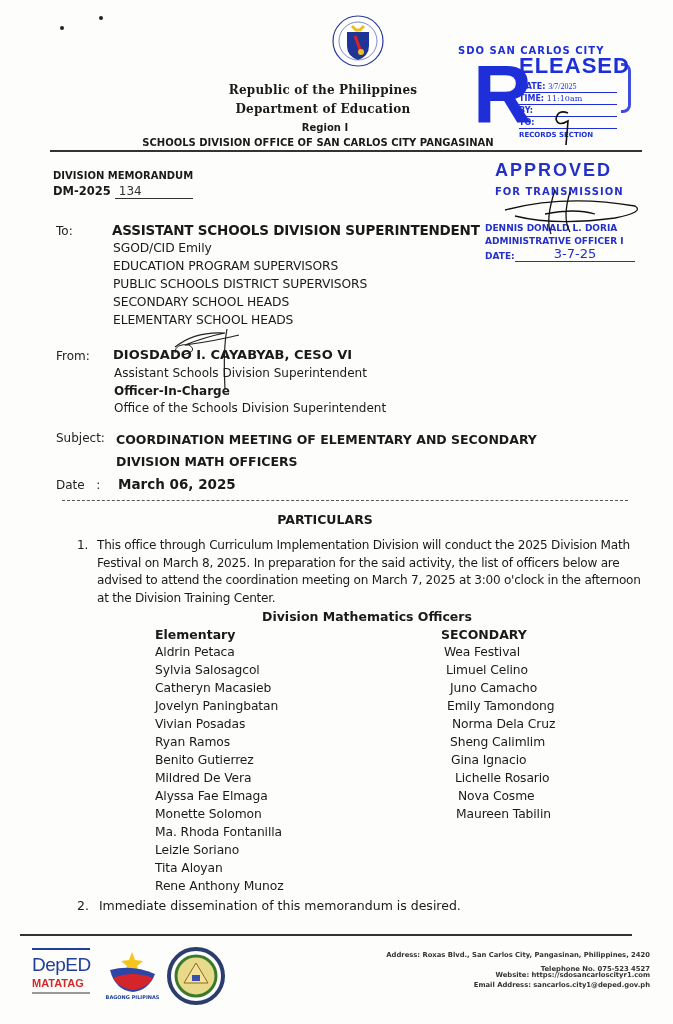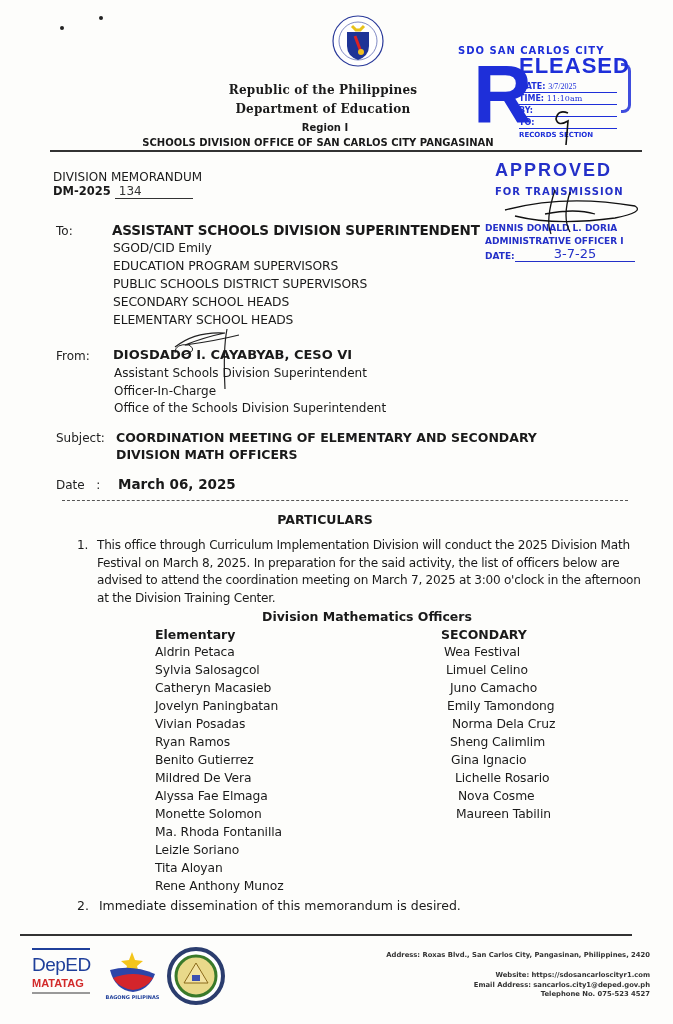--- a/index.html
+++ b/index.html
@@ -27,32 +27,32 @@
     
     .stamp-approve { left: 485px; top: 160px; width: 160px; height: 115px; color: #2430c8; }
     .stamp-approve .ap { position:absolute; left:10px; top:0; font-size:18px; font-weight:bold; letter-spacing:2px; font-family:"Liberation Sans", sans-serif; }
     .stamp-approve .ft { position:absolute; left:10px; top:26px; font-size:10px; font-weight:bold; letter-spacing:1px; }
     .stamp-approve .nm { position:absolute; left:0; top:63px; font-size:9px; font-weight:bold; white-space:nowrap; }
     .stamp-approve .ao { position:absolute; left:0; top:76px; font-size:9px; font-weight:bold; white-space:nowrap; }
     .stamp-approve .dt { position:absolute; left:0; top:91px; font-size:9px; font-weight:bold; white-space:nowrap; }
     .stamp-approve .dtv { position:absolute; left:30px; top:86px; width:120px; border-bottom:1.5px solid #2430c8; font-size:13px; font-family:"DejaVu Sans", sans-serif; text-align:center; font-weight:normal; }
 
     
-    .memo-title { left: 53px; top: 170px; font-size: 12px; font-weight: normal; }
+    .memo-title { left: 53px; top: 170px; font-size: 10px; font-weight: bold; }
     .memo-no { left: 53px; top: 184px; font-size: 11.5px; font-weight: bold; }
     .memo-no .num { display:inline-block; width:78px; border-bottom:1px solid #333; font-weight:normal; font-family:"DejaVu Sans", sans-serif; font-size: 12px; padding-left:4px; color:#333; }
 
     .lbl { position:absolute; left:56px; font-size:12px; color:#222; }
     .to-main { left: 112px; top: 222px; font-size: 13.5px; font-weight: bold; letter-spacing: -0.2px; }
     .to-line { position:absolute; left: 113px; font-size: 12.3px; letter-spacing: -0.1px; }
 
     .from-main { left: 113px; top: 347px; font-size: 13px; font-weight: bold; }
     .from-line { position:absolute; left:114px; font-size: 12px; }
 
-    .subj { left: 116px; top: 429px; font-size: 12.5px; font-weight: bold; line-height: 17px; width: 470px; }
+    .subj { left: 116px; top: 429px; font-size: 12.5px; font-weight: bold; line-height: 22px; width: 470px; }
     .date-val { left: 118px; top: 476px; font-size: 13.5px; font-weight: bold; }
     .dashed { position:absolute; left: 62px; top: 500px; width: 566px; border-top: 1px dashed #555; }
     .particulars { left: 0; width: 700px; text-align: center; top: 512px; font-size: 12.5px; font-weight: bold; }
 
     .para { position:absolute; left: 97px; top: 537px; width: 550px; font-size: 12.1px; line-height: 17.5px; letter-spacing:-0.25px; }
     .para .num { position:absolute; left:-20px; top:0; }
     .officers-title { left: 0; width: 734px; text-align: center; top: 609px; font-size: 12.5px; font-weight: bold; }
 
     .col-head { position:absolute; font-size: 12.5px; font-weight: bold; }
     .name { position:absolute; font-size: 12.3px; letter-spacing:-0.1px; white-space:nowrap; }
@@ -133,21 +133,21 @@
 <div class="to-line" style="top:313px;">ELEMENTARY SCHOOL HEADS</div>
 
 <svg class="abs" style="left:165px;top:325px;" width="80" height="75">
   <path d="M10 22 q20 -16 50 -14 q-20 4 -40 12 q30 -4 54 -10" stroke="#222" stroke-width="1.2" fill="none"></path>
   <path d="M62 4 q-4 20 -2 60" stroke="#222" stroke-width="1.2" fill="none"></path>
   <path d="M10 28 q0 -10 14 -8 q10 6 -6 10" stroke="#222" stroke-width="1" fill="none"></path>
 </svg>
 <div class="lbl" style="top:349px;">From:</div>
 <div class="abs from-main">DIOSDADO I. CAYABYAB, CESO VI</div>
 <div class="from-line" style="top:366px;">Assistant Schools Division Superintendent</div>
-<div class="from-line" style="top:384px;">Officer-In-Charge</div>
+<div class="from-line" style="top:384px;font-weight:bold;">Officer-In-Charge</div>
 <div class="from-line" style="top:401px;">Office of the Schools Division Superintendent</div>
 
 <div class="lbl" style="top:431px;">Subject:</div>
 <div class="abs subj">COORDINATION MEETING OF ELEMENTARY AND SECONDARY DIVISION MATH OFFICERS</div>
 <div class="lbl" style="top:478px;white-space:pre;">Date   :</div>
 <div class="abs date-val">March 06, 2025</div>
 <div class="dashed"></div>
 
 <div class="abs particulars" style="left:-25px;">PARTICULARS</div>
 <div class="para">
@@ -209,15 +209,15 @@
 <div class="abs sdo-seal">
   <svg width="58" height="58" viewBox="0 0 58 58">
     <circle cx="29" cy="29" r="27" fill="#fff" stroke="#2b3d6e" stroke-width="4"></circle>
     <circle cx="29" cy="29" r="20" fill="#e9d98a" stroke="#3a7a2a" stroke-width="3"></circle>
     <path d="M17 36 l12 -20 l12 20 z" fill="#f2e2a0" stroke="#8a6a1a" stroke-width="1"></path>
     <rect x="25" y="28" width="8" height="6" fill="#3b4fb0"></rect>
   </svg>
 </div>
 
 <div class="footer-text" style="top:950px;">Address: Roxas Blvd., San Carlos City, Pangasinan, Philippines, 2420</div>
-<div class="footer-text" style="top:989px;">Telephone No.  075-523 4527</div>
+<div class="footer-text" style="top:964px;">Telephone No.  075-523 4527</div>
 <div class="footer-text" style="top:970px;">Website: https://sdosancarloscityr1.com</div>
 <div class="footer-text" style="top:980px;">Email Address: sancarlos.city1@deped.gov.ph</div>
 
 </body></html>

